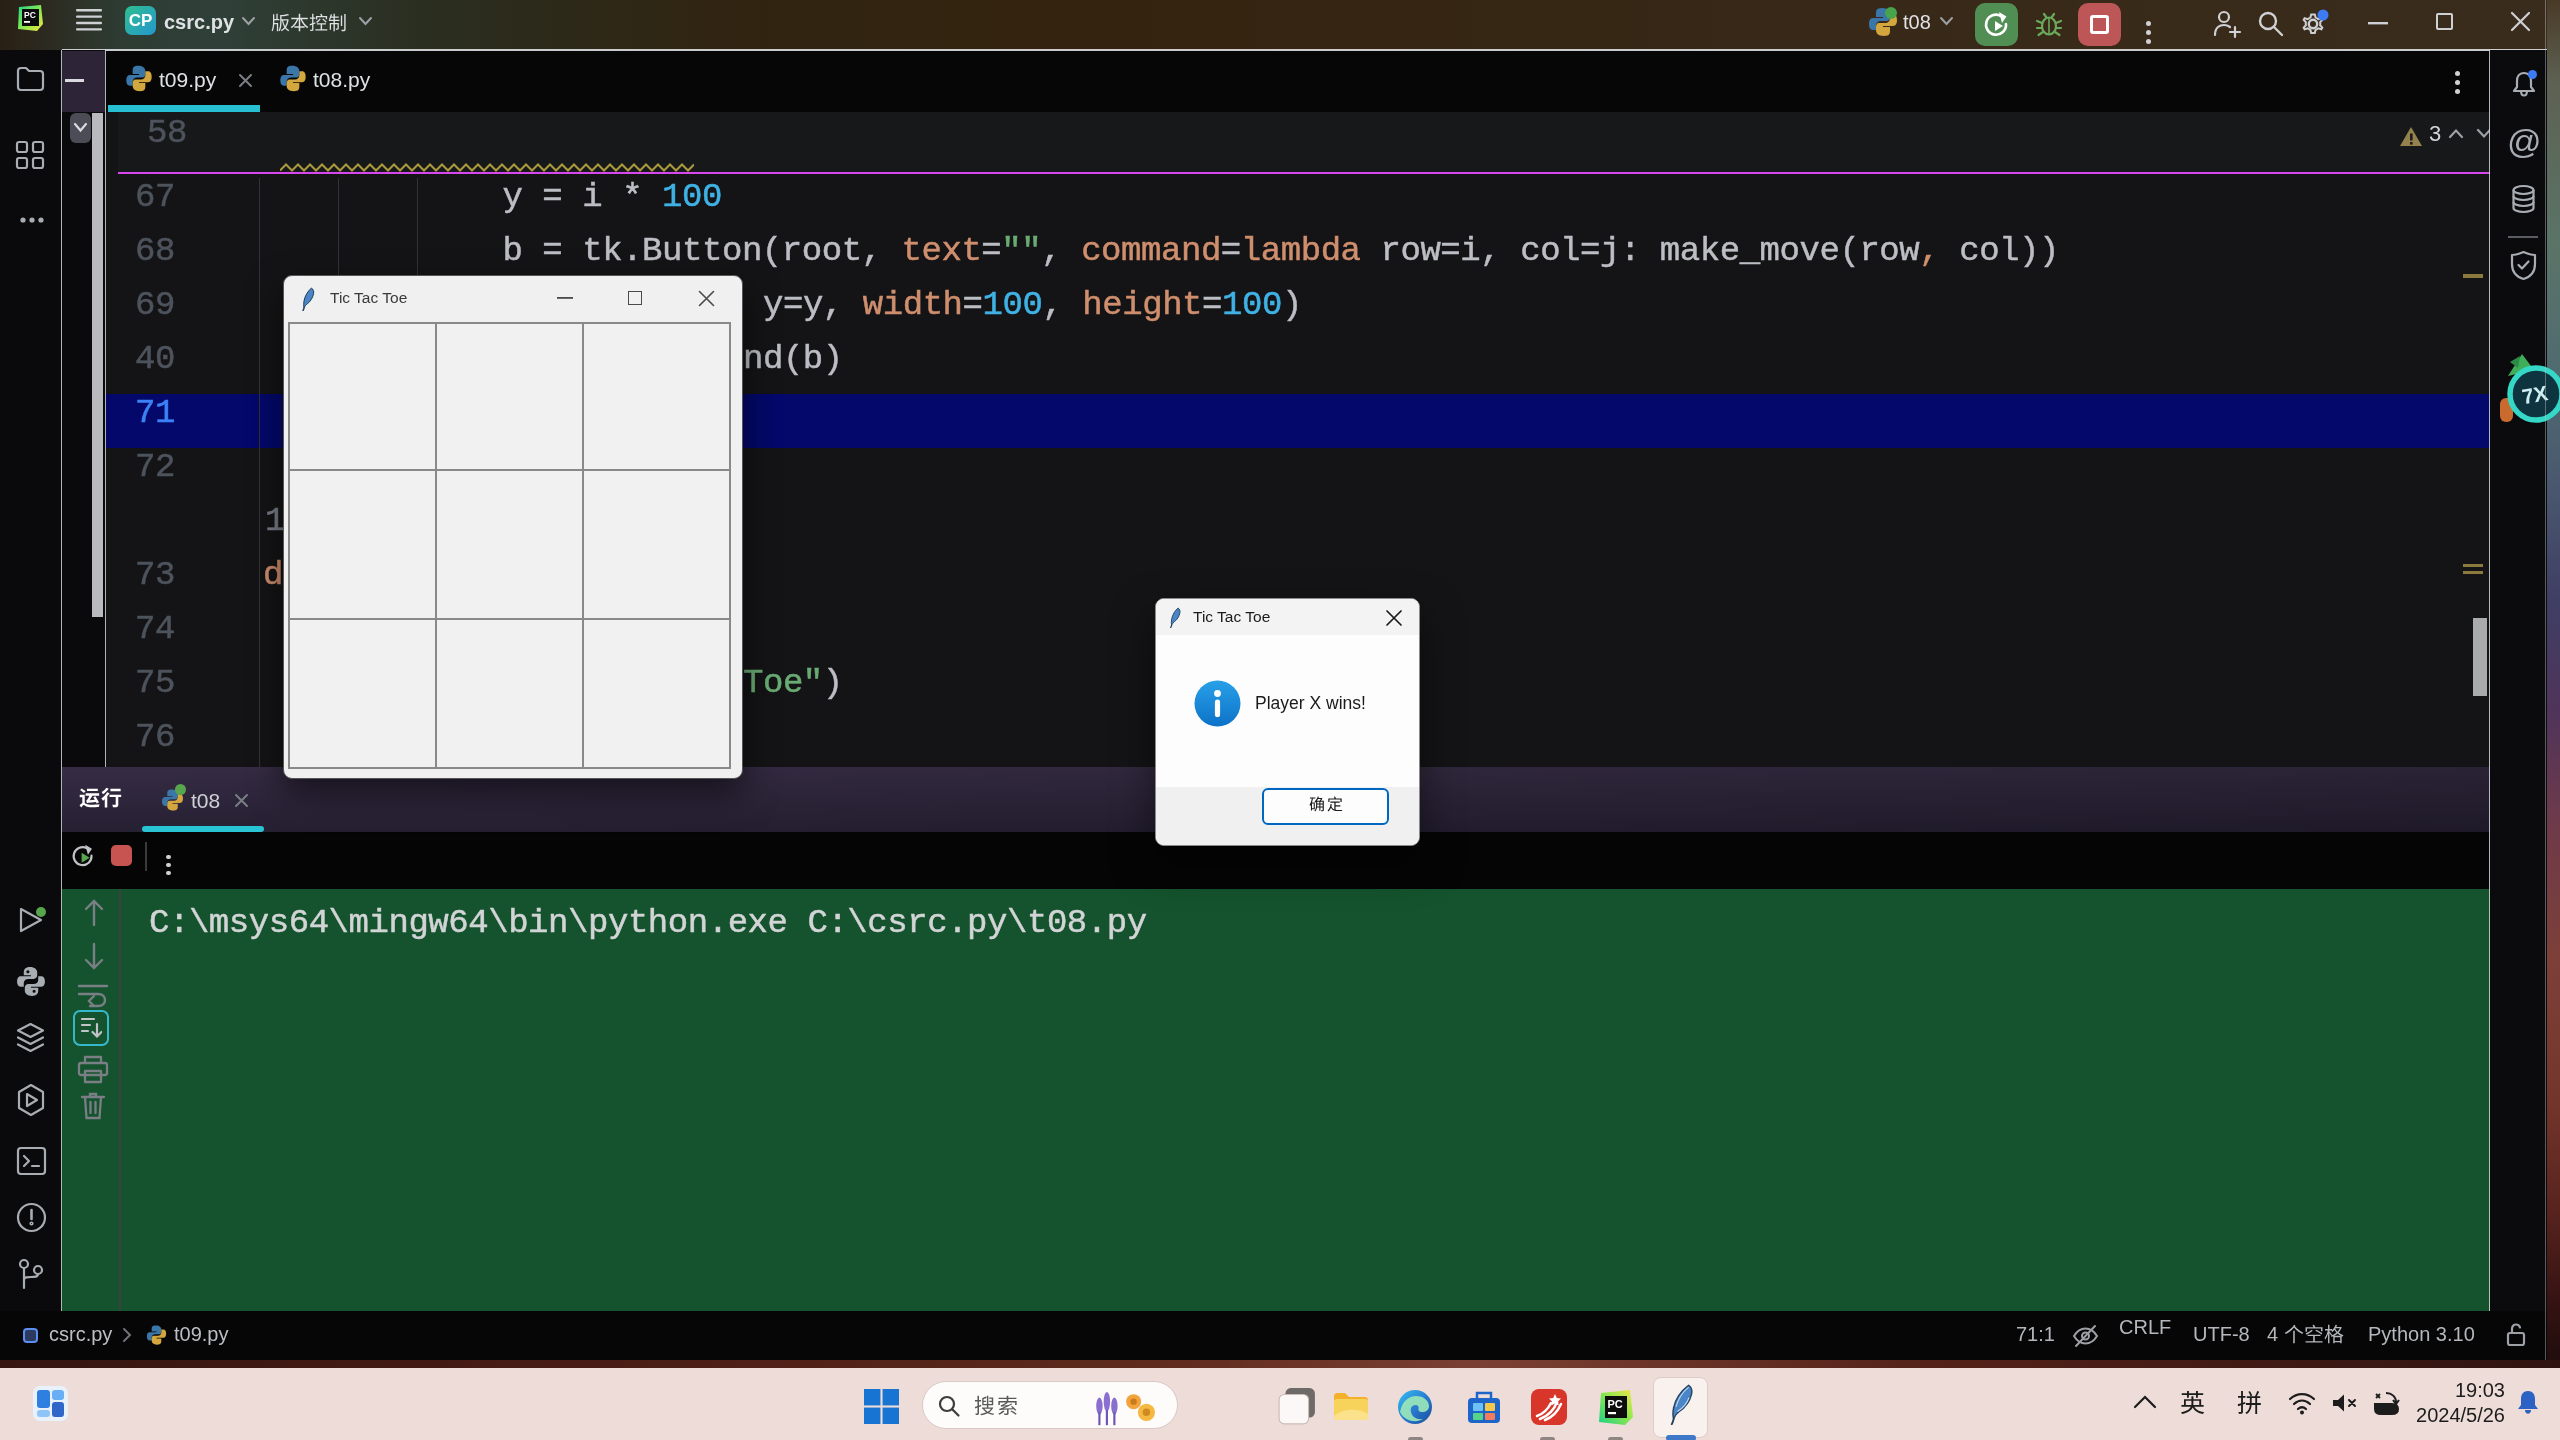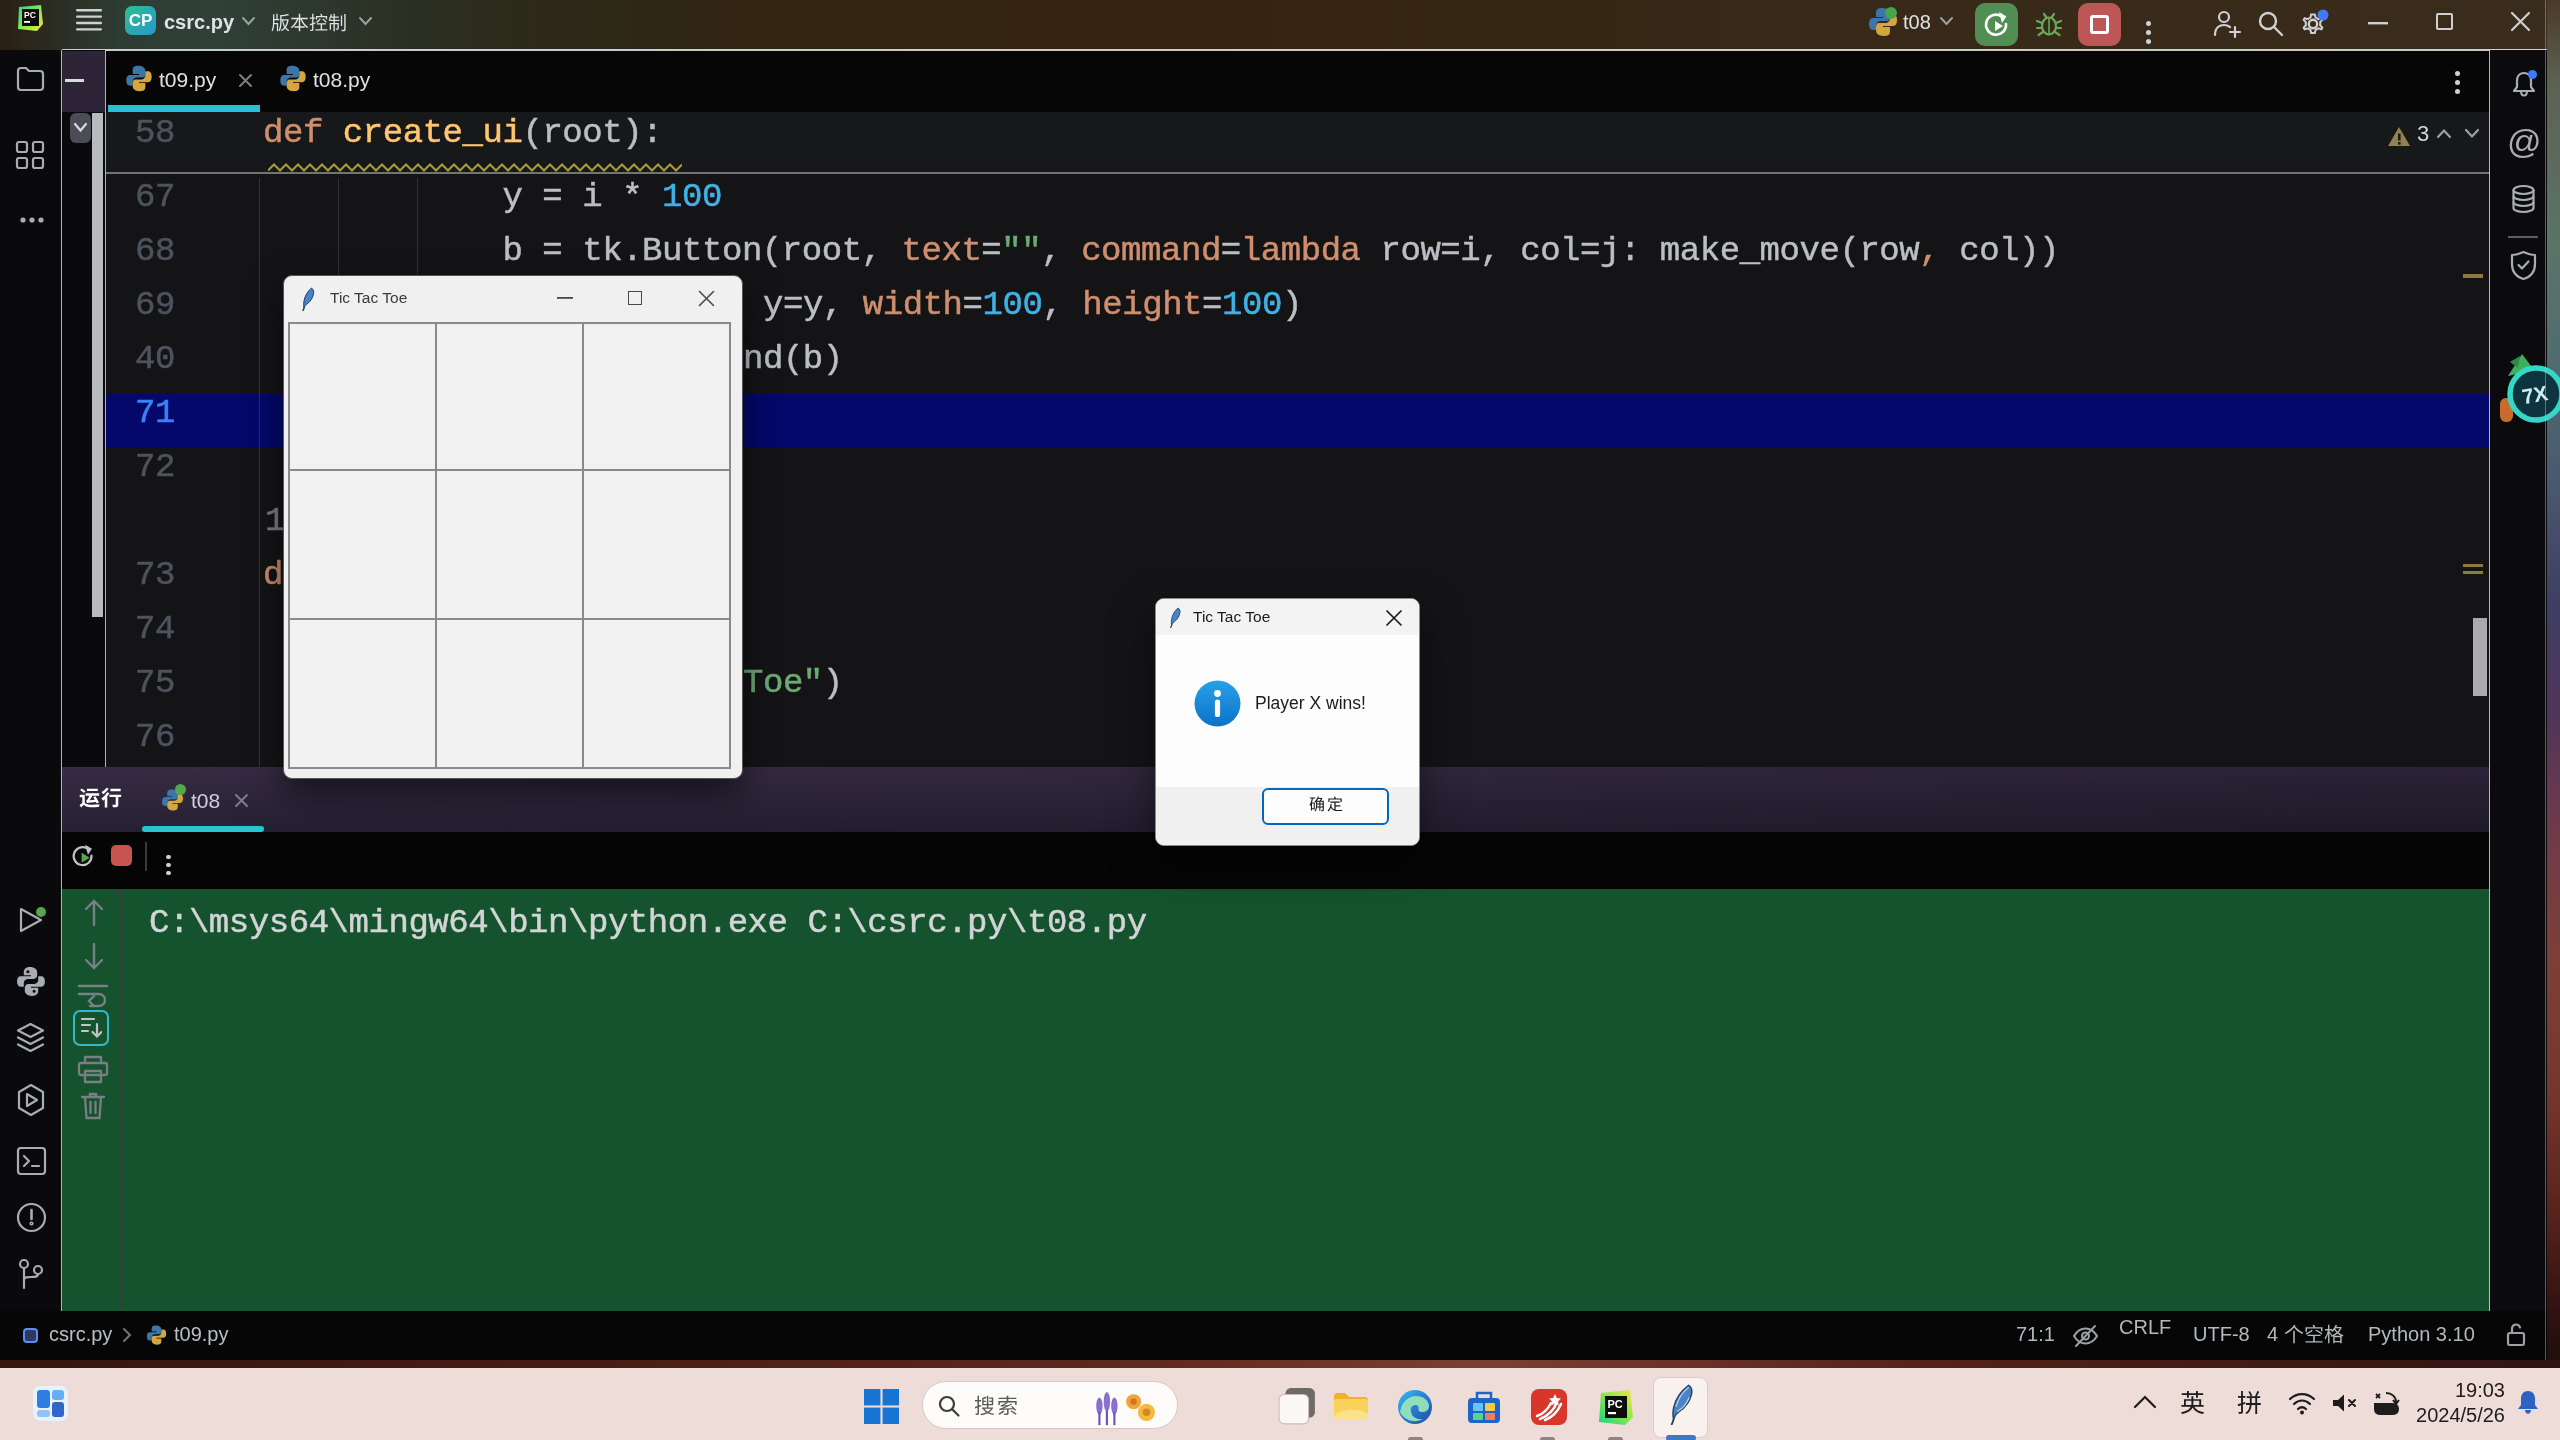--- a/index.html
+++ b/index.html
@@ -5,21 +5,21 @@
 * { margin:0; padding:0; box-sizing:border-box; }
 html,body { width:2560px; height:1440px; overflow:hidden; background:#000; }
 #root { position:absolute; top:0; left:0; width:2560px; height:1285px; font-family:"Liberation Sans",sans-serif; }
 .abs { position:absolute; }
 svg.cj { display:inline-block; vertical-align:-0.13em; }
 .mono { font-family:"Liberation Mono",monospace; font-size:34px; line-height:54px; letter-spacing:-0.45px; white-space:pre; -webkit-text-stroke:0.5px currentColor; }
 #titlebar { top:0; left:0; width:2547px; height:50px;
   background:linear-gradient(to right,#2a1f14 0%,#2e3c33 4.7%,#2f4038 8.6%,#2a2e20 16.5%,#302512 27.5%,#34230f 43%,#372817 70%,#3a2c1c 100%); }
 #tabbar { top:50px; left:0; width:2547px; height:62px; background:#060607; }
 #editor { top:112px; left:106px; width:2384px; height:655px; background:#141416; overflow:hidden; }
-#sticky { position:absolute; top:0; left:0; width:2384px; height:62px; background:#17181a; border-bottom:2px solid #737373; }
+#sticky { position:absolute; top:0; left:12px; width:2384px; height:62px; background:#17181a; border-bottom:2px solid #d946ef; }
 .lnum { position:absolute; width:40px; text-align:right; color:#4d535c; font-family:"Liberation Mono",monospace; font-size:34px; letter-spacing:-0.45px; -webkit-text-stroke:0.5px currentColor; }
 .code { position:absolute; color:#bcbec4; font-family:"Liberation Mono",monospace; font-size:34px; letter-spacing:-0.45px; white-space:pre; -webkit-text-stroke:0.5px currentColor; }
 .kw { color:#cf8e6d; } .fn { color:#ffc66d; } .num { color:#3fb1e4; } .str { color:#6aab73; }
 .guide { position:absolute; width:1px; background:#303236; }
 #lstripe { top:50px; left:0; width:61px; height:1261px; background:#0a0a0c; }
 #proj { top:50px; left:62px; width:43px; height:1261px; background:#0a0a0c; }
 #rstripe { top:50px; left:2490px; width:57px; height:1261px; background:#0b0b0d; }
 #runhdr { top:767px; left:62px; width:2428px; height:65px; background:linear-gradient(to right,rgba(0,0,0,0) 0%,rgba(0,0,0,0.22) 100%),linear-gradient(to bottom,#362c44,#262033); }
 #runtools { top:832px; left:62px; width:2428px; height:57px; background:#050506; }
 #console { top:889px; left:62px; width:2428px; height:422px; background:#14532d; }
@@ -320,21 +320,20 @@
     <div class="code" style="left:157px;top:66px;">            y = i * <span class="num">100</span></div>
     <div class="code" style="left:157px;top:120px;">            b = tk.Button(root, <span class="kw">text</span>=<span class="str">""</span>, <span class="kw">command</span>=<span class="kw">lambda</span> row=i, col=j: make_move(row<span class="kw">,</span> col))</div>
     <div class="code" style="left:657px;top:174px;">y=y, <span class="kw">width</span>=<span class="num">100</span>, <span class="kw">height</span>=<span class="num">100</span>)</div>
     <div class="code" style="left:637px;top:228px;">nd(b)</div>
     <div class="code" style="left:159px;top:390px;color:#787d87;">1 usage</div>
     <div class="code" style="left:157px;top:444px;"><span class="kw">def</span> draw()</div>
     <div class="code" style="left:637px;top:552px;"><span class="str">Toe"</span>)</div>
 
     <div id="sticky">
       <div class="lnum" style="left:29px;top:2px;">58</div>
-      <div class="code" style="left:157px;top:2px;"><span class="kw">def</span> <span class="fn">create_ui</span>(root):</div>
       <svg style="position:absolute;left:162px;top:51px;" width="414" height="9" viewBox="0 0 414 9">
         <path d="M0 7.5 L6 1.5 L12 7.5 L18 1.5 L24 7.5 L30 1.5 L36 7.5 L42 1.5 L48 7.5 L54 1.5 L60 7.5 L66 1.5 L72 7.5 L78 1.5 L84 7.5 L90 1.5 L96 7.5 L102 1.5 L108 7.5 L114 1.5 L120 7.5 L126 1.5 L132 7.5 L138 1.5 L144 7.5 L150 1.5 L156 7.5 L162 1.5 L168 7.5 L174 1.5 L180 7.5 L186 1.5 L192 7.5 L198 1.5 L204 7.5 L210 1.5 L216 7.5 L222 1.5 L228 7.5 L234 1.5 L240 7.5 L246 1.5 L252 7.5 L258 1.5 L264 7.5 L270 1.5 L276 7.5 L282 1.5 L288 7.5 L294 1.5 L300 7.5 L306 1.5 L312 7.5 L318 1.5 L324 7.5 L330 1.5 L336 7.5 L342 1.5 L348 7.5 L354 1.5 L360 7.5 L366 1.5 L372 7.5 L378 1.5 L384 7.5 L390 1.5 L396 7.5 L402 1.5 L408 7.5 L414 1.5" stroke="#ac9b3d" stroke-width="2" fill="none"></path>
       </svg>
 
       <svg style="position:absolute;left:2280px;top:13px;" width="26" height="24" viewBox="0 0 26 24">
         <path d="M13 2 L24 21 L2 21 Z" fill="#94824c"></path>
           <rect x="12" y="8.5" width="2.6" height="7" fill="#1b1c1f"></rect>
           <rect x="12" y="17" width="2.6" height="2.6" fill="#1b1c1f"></rect>
       </svg>
       <div style="position:absolute;left:2311px;top:9px;color:#d3d5d9;font-family:'Liberation Sans';font-size:22px;">3</div>

